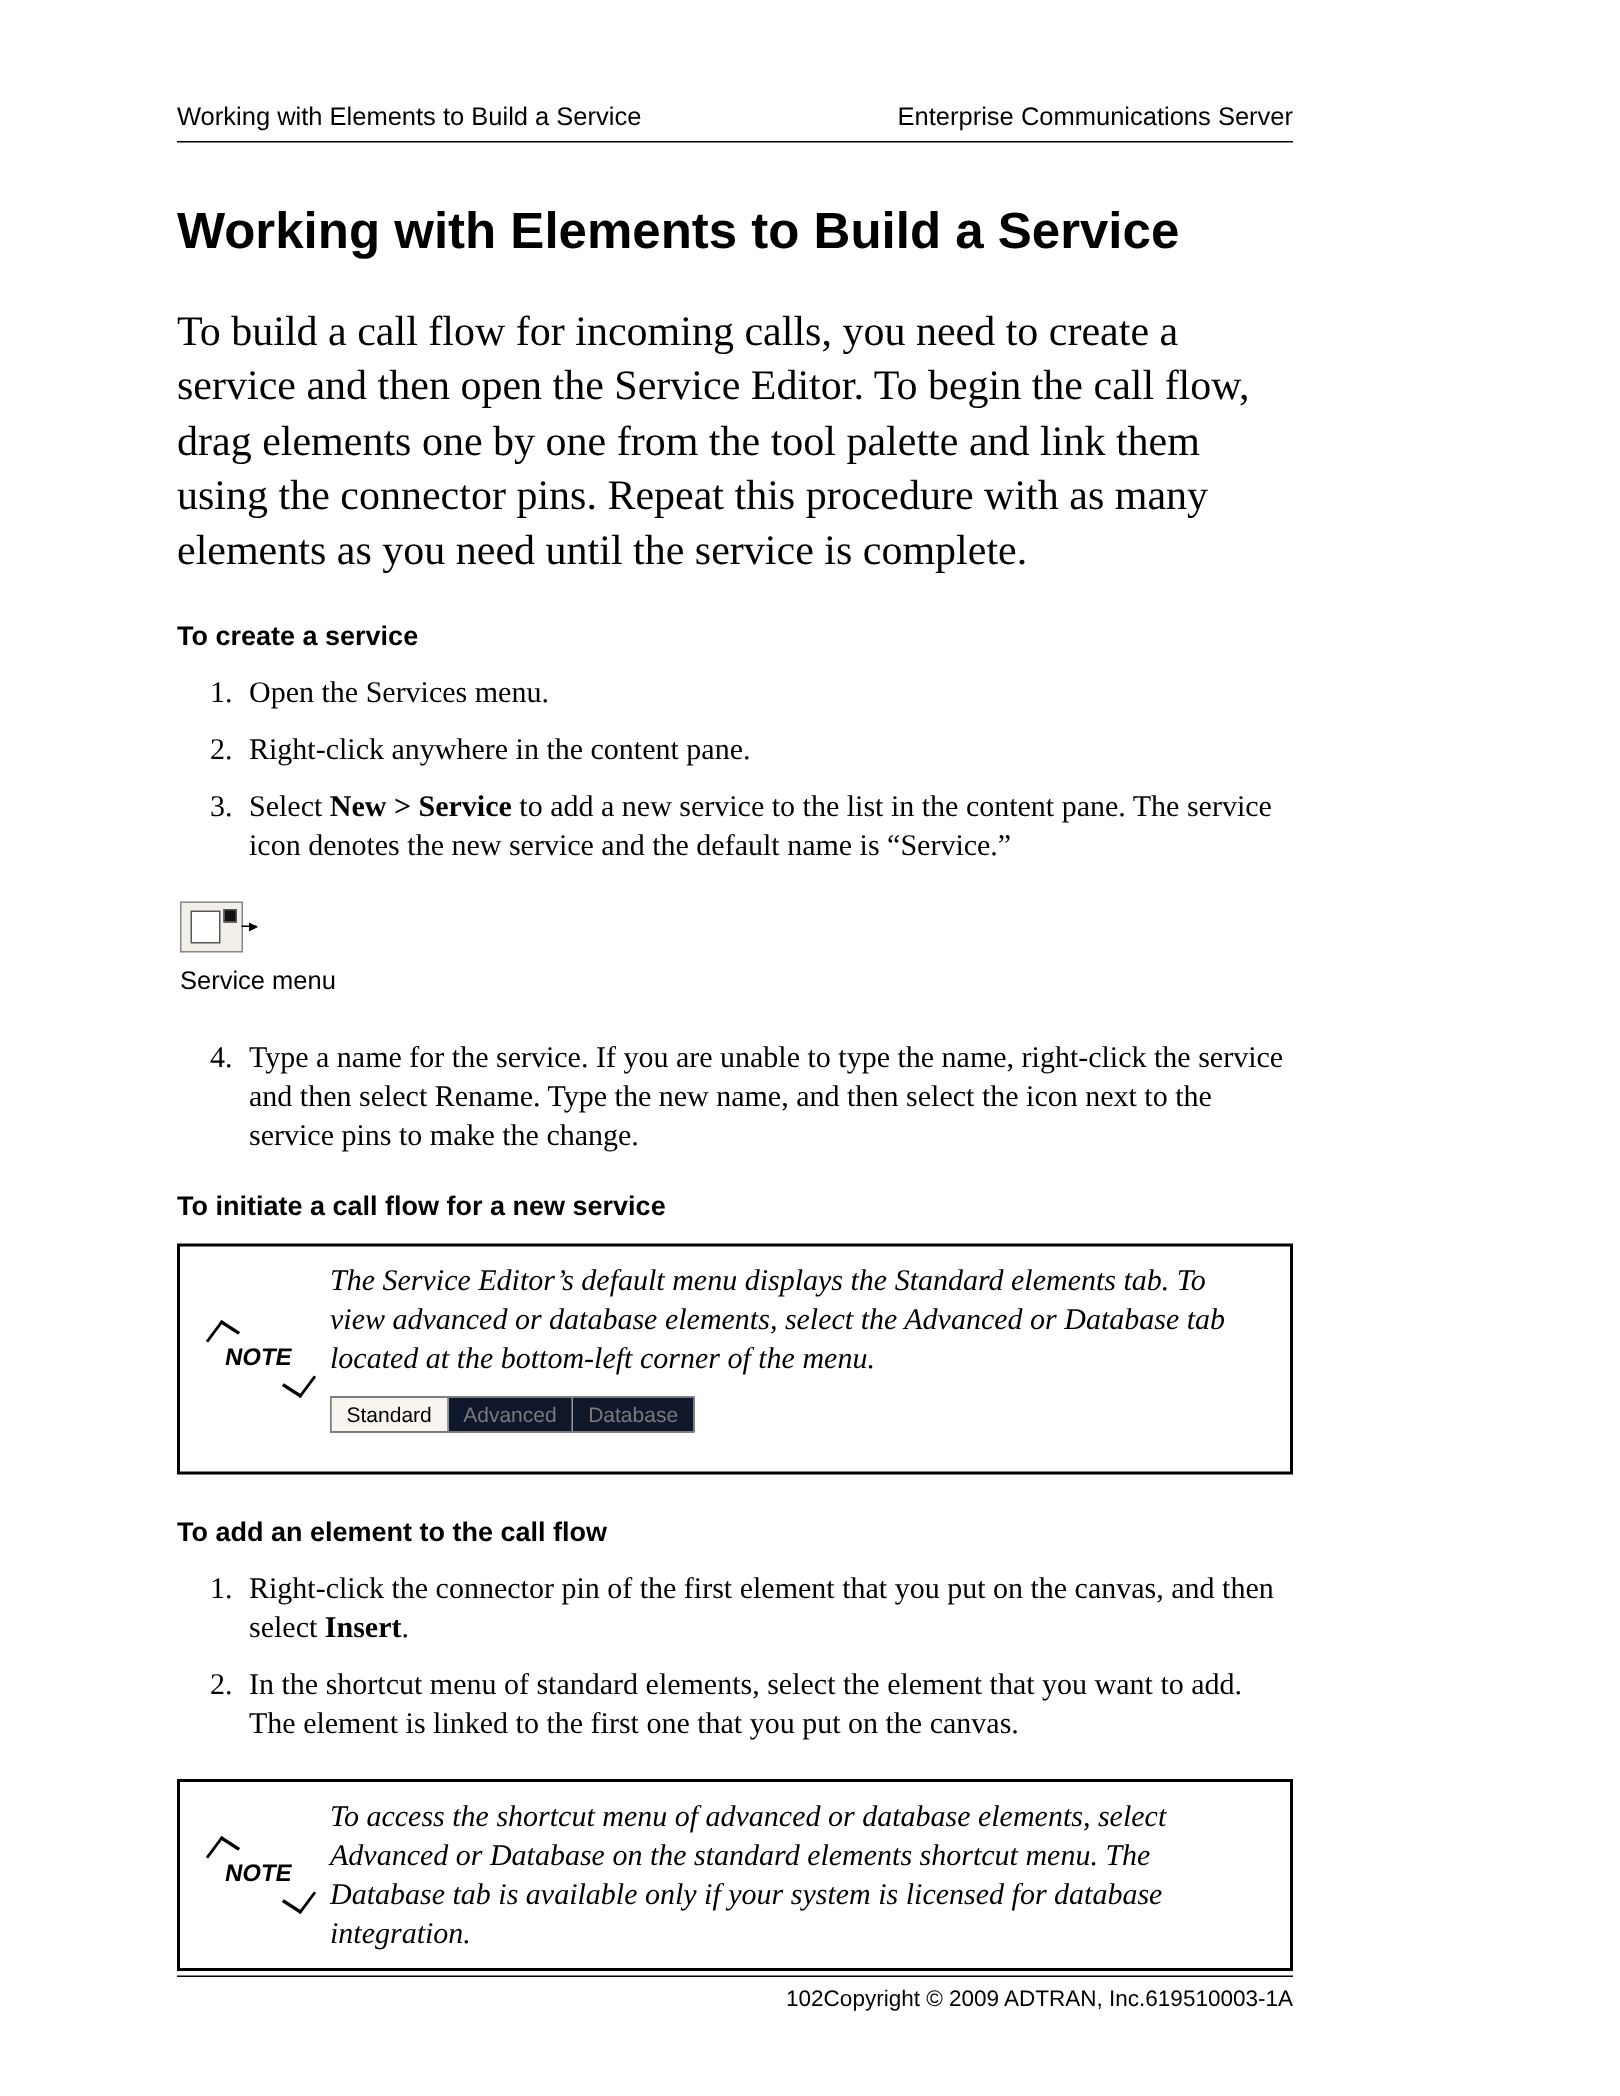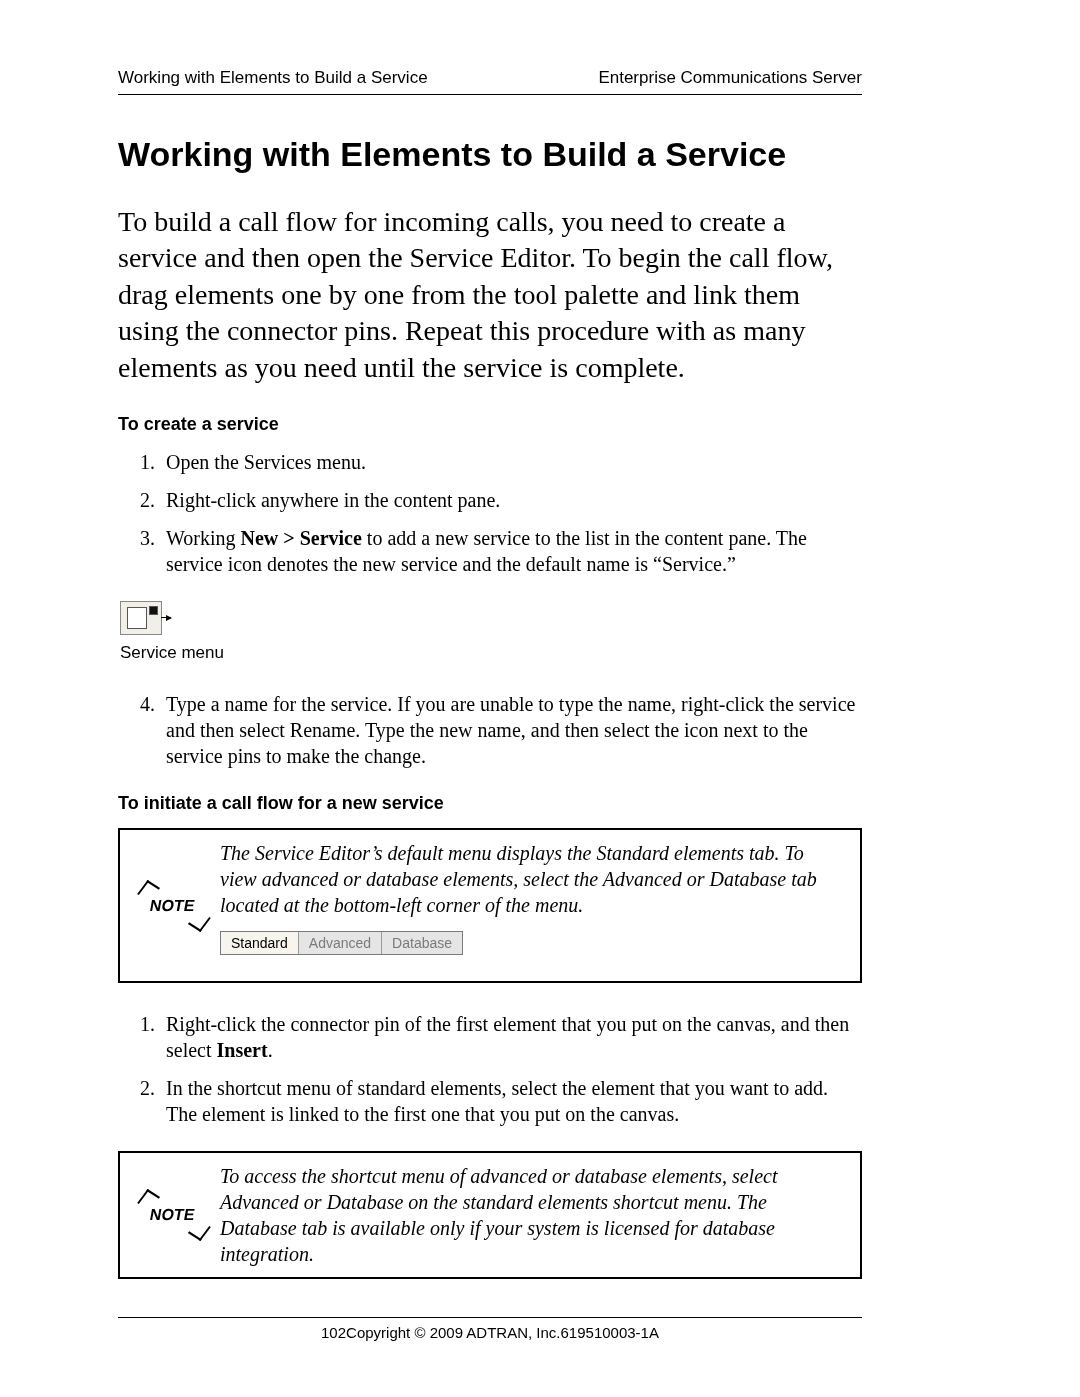--- a/index.html
+++ b/index.html
@@ -153,21 +153,21 @@
     font-size: 20px;
     line-height: 1.3;
   }
   .note-content p {
     margin: 0 0 10px 0;
   }
   .note-content p:last-child { margin-bottom: 0; }
   .tab-strip {
     display: inline-flex;
     border: 1px solid #7a7a7a;
-    background: #e5e5e5;
+    background: #0f172a;
     margin: 2px 0 16px 0;
     font-family: "Tahoma", Arial, sans-serif;
     font-size: 14px;
     font-style: normal;
   }
   .tab-strip span {
     padding: 2px 10px;
     border-right: 1px solid #9a9a9a;
     color: #7a7a7a;
   }
@@ -182,21 +182,21 @@
     right: 110px;
     bottom: 56px;
   }
   .footer-rule {
     border: none;
     border-top: 1.5px solid #000;
     margin: 0 0 6px 0;
   }
   .footer-row {
     display: flex;
-    justify-content: center;
+    justify-content: flex-end;
     font-family: Arial, Helvetica, sans-serif;
     font-size: 15px;
   }
   .strong { font-weight: bold; }
 </style>
 </head>
 <body>
 
 <div class="page">
 
@@ -208,21 +208,21 @@
 
   <h1>Working with Elements to Build a Service</h1>
 
   <p class="intro">To build a call flow for incoming calls, you need to create a service and then open the Service Editor. To begin the call flow, drag elements one by one from the tool palette and link them using the connector pins. Repeat this procedure with as many elements as you need until the service is complete.</p>
 
   <h3 class="subhead">To create a service</h3>
   <ol>
     <li>Open the Services menu.</li>
     <li>Right-click anywhere in the content pane.</li>
     <li>
-      <span>Working </span><span class="strong">New &gt; Service</span><span> </span><span>to add a new service to the list in the content pane. The service icon denotes the new service and the default name is “Service.”</span>
+      <span>Select </span><span class="strong">New &gt; Service</span><span> </span><span>to add a new service to the list in the content pane. The service icon denotes the new service and the default name is “Service.”</span>
     </li>
   </ol>
 
   <div class="svc-icon-block">
     <span class="svc-icon"></span><span class="svc-icon-arrow"></span>
     <div class="svc-caption">Service menu</div>
   </div>
 
   <ol start="4">
     <li>Type a name for the service. If you are unable to type the name, right-click the service and then select Rename. Type the new name, and then select the icon next to the service pins to make the change.</li>
@@ -237,20 +237,21 @@
     <div class="note-content">
       <p>The Service Editor’s default menu displays the Standard elements tab. To view advanced or database elements, select the Advanced or Database tab located at the bottom-left corner of the menu.</p>
       <div class="tab-strip">
         <span class="first">Standard</span>
         <span>Advanced</span>
         <span class="last">Database</span>
       </div>
     </div>
   </div>
 
+  <h3 class="subhead">To add an element to the call flow</h3>
   <ol>
     <li>
       <span>Right-click the connector pin of the first element that you put on the canvas, and then select </span><span class="strong">Insert</span><span>.</span>
     </li>
     <li>In the shortcut menu of standard elements, select the element that you want to add. The element is linked to the first one that you put on the canvas.</li>
   </ol>
 
   <div class="note-box">
     <div class="note-icon">
       <span class="note-glyph">NOTE</span>

